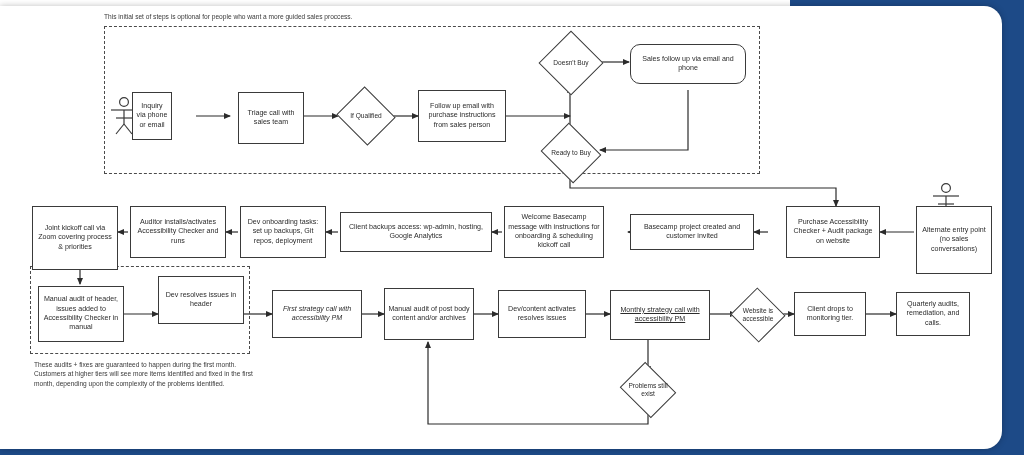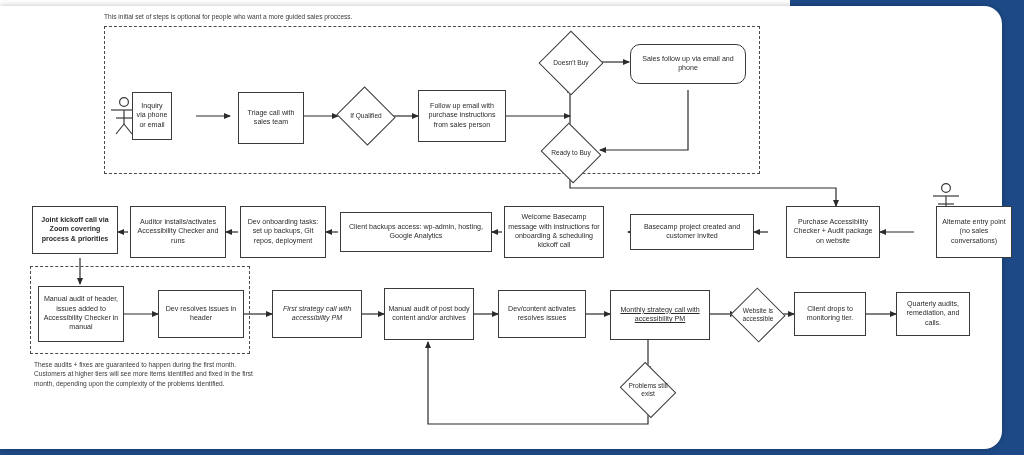--- a/index.html
+++ b/index.html
@@ -134,31 +134,31 @@
     <div class="diamond-label">Doesn't Buy</div>
   </div>
 
   <div class="node" style="left:630px;top:44px;width:116px;height:40px;border-radius:10px;">Sales follow up via email and phone</div>
 
   <div class="diamond-wrap" style="left:548px;top:133px;width:46px;height:40px;">
     <div class="diamond"></div>
     <div class="diamond-label">Ready to Buy</div>
   </div>
 
-  <div class="node" style="left:936px;top:206px;width:76px;height:52px;">Alternate entry point (no sales conversations)</div>
+  <div class="node" style="left:916px;top:206px;width:76px;height:68px;">Alternate entry point (no sales conversations)</div>
   <div class="node" style="left:786px;top:206px;width:94px;height:52px;">Purchase Accessibility Checker + Audit package on website</div>
   <div class="node" style="left:630px;top:214px;width:124px;height:36px;">Basecamp project created and customer invited</div>
   <div class="node" style="left:504px;top:206px;width:100px;height:52px;">Welcome Basecamp message with instructions for onboarding &amp; scheduling kickoff call</div>
   <div class="node" style="left:340px;top:212px;width:152px;height:40px;">Client backups access: wp-admin, hosting, Google Analytics</div>
   <div class="node" style="left:240px;top:206px;width:86px;height:52px;">Dev onboarding tasks: set up backups, Git repos, deployment</div>
   <div class="node" style="left:130px;top:206px;width:96px;height:52px;">Auditor installs/activates Accessibility Checker and runs</div>
-  <div class="node" style="left:32px;top:206px;width:86px;height:48px;font-weight:bold;">Joint kickoff call via Zoom covering process &amp; priorities</div>
+  <div class="node" style="left:32px;top:206px;width:86px;height:64px;">Joint kickoff call via Zoom covering process &amp; priorities</div>
 
   <div class="node" style="left:38px;top:286px;width:86px;height:56px;">Manual audit of header, issues added to Accessibility Checker in manual</div>
-  <div class="node" style="left:158px;top:290px;width:86px;height:48px;">Dev resolves issues in header</div>
+  <div class="node" style="left:158px;top:276px;width:86px;height:48px;">Dev resolves issues in header</div>
   <div class="node" style="left:272px;top:290px;width:90px;height:48px;font-style:italic;">First strategy call with accessibility PM</div>
   <div class="node" style="left:384px;top:288px;width:90px;height:52px;">Manual audit of post body content and/or archives</div>
   <div class="node" style="left:498px;top:290px;width:88px;height:48px;">Dev/content activates resolves issues</div>
   <div class="node" style="left:610px;top:290px;width:100px;height:50px;text-decoration:underline;">Monthly strategy call with accessibility PM</div>
 
   <div class="diamond-wrap" style="left:738px;top:296px;width:40px;height:38px;">
     <div class="diamond"></div>
     <div class="diamond-label">Website is accessible</div>
   </div>
 

